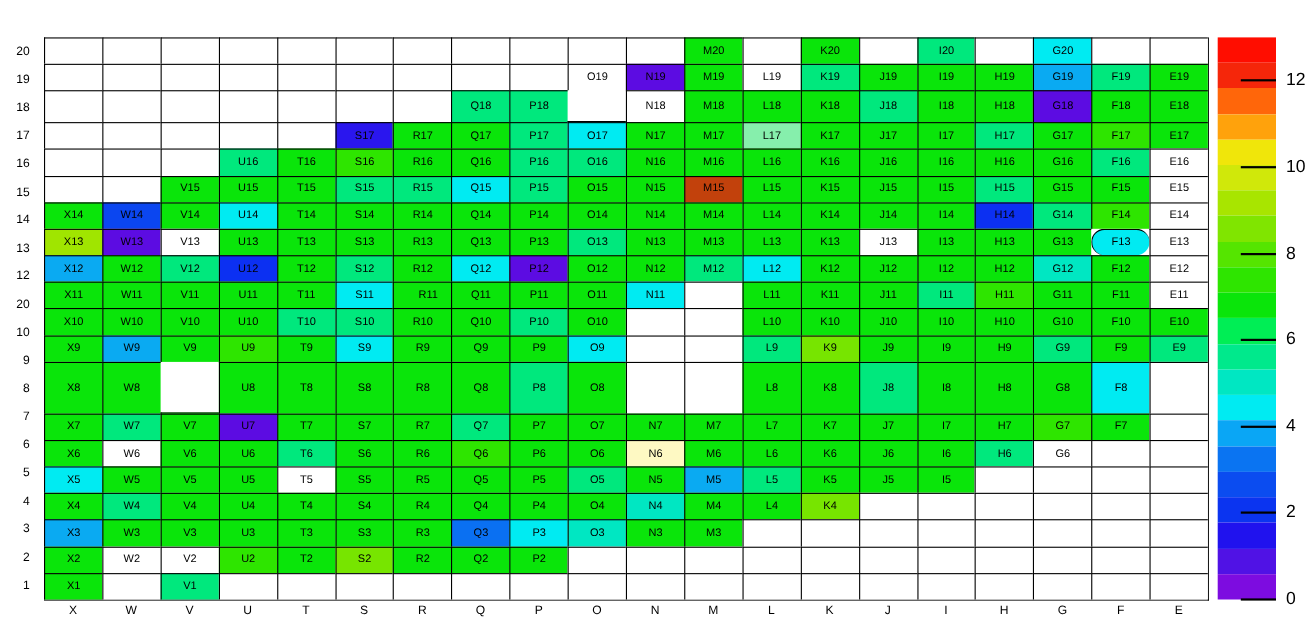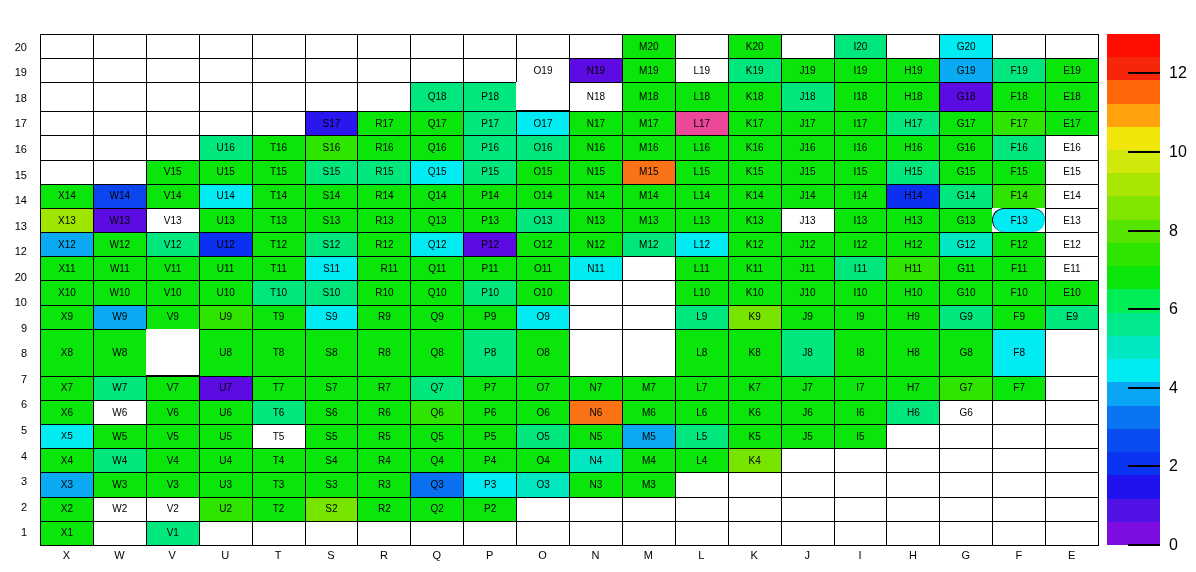--- a/index.html
+++ b/index.html
@@ -118,21 +118,21 @@
       <div class="cell"></div>
       <div class="cell"></div>
       <div class="cell"></div>
       <div class="cell" style="background: rgb(42, 22, 238);">S17</div>
       <div class="cell" style="background: rgb(10, 229, 10);">R17</div>
       <div class="cell" style="background: rgb(10, 229, 10);">Q17</div>
       <div class="cell" style="background: rgb(0, 232, 125);">P17</div>
       <div class="cell" style="background: rgb(0, 235, 242);">O17</div>
       <div class="cell" style="background: rgb(10, 229, 10);">N17</div>
       <div class="cell" style="background: rgb(10, 229, 10);">M17</div>
-      <div class="cell" style="background: #ec4899;">L17</div>
+      <div class="cell" style="background: #86efac;">L17</div>
       <div class="cell" style="background: rgb(10, 229, 10);">K17</div>
       <div class="cell" style="background: rgb(10, 229, 10);">J17</div>
       <div class="cell" style="background: rgb(10, 229, 10);">I17</div>
       <div class="cell" style="background: rgb(0, 232, 125);">H17</div>
       <div class="cell" style="background: rgb(10, 229, 10);">G17</div>
       <div class="cell" style="background: rgb(46, 229, 0);">F17</div>
       <div class="cell" style="background: rgb(10, 229, 10);">E17</div>
       <div class="cell"></div>
       <div class="cell"></div>
       <div class="cell"></div>
@@ -157,21 +157,21 @@
       <div class="cell"></div>
       <div class="cell" style="background: rgb(10, 229, 10);">V15</div>
       <div class="cell" style="background: rgb(10, 229, 10);">U15</div>
       <div class="cell" style="background: rgb(10, 229, 10);">T15</div>
       <div class="cell" style="background: rgb(0, 232, 125);">S15</div>
       <div class="cell" style="background: rgb(0, 232, 125);">R15</div>
       <div class="cell" style="background: rgb(0, 235, 242);">Q15</div>
       <div class="cell" style="background: rgb(0, 232, 125);">P15</div>
       <div class="cell" style="background: rgb(10, 229, 10);">O15</div>
       <div class="cell" style="background: rgb(10, 229, 10);">N15</div>
-      <div class="cell" style="background: #f97316; text-align: center;">M15</div>
+      <div class="cell" style="background: #c2410c; text-align: center;">M15</div>
       <div class="cell" style="background: rgb(10, 229, 10);">L15</div>
       <div class="cell" style="background: rgb(10, 229, 10);">K15</div>
       <div class="cell" style="background: rgb(10, 229, 10);">J15</div>
       <div class="cell" style="background: rgb(10, 229, 10);">I15</div>
       <div class="cell" style="background: rgb(0, 232, 125);">H15</div>
       <div class="cell" style="background: rgb(10, 229, 10);">G15</div>
       <div class="cell" style="background: rgb(10, 229, 10);">F15</div>
       <div class="cell" style="background: rgb(255, 255, 255);">E15</div>
       <div class="cell" style="background: rgb(10, 229, 10);">X14</div>
       <div class="cell" style="background: rgb(11, 70, 240);">W14</div>
@@ -336,31 +336,31 @@
       <div class="cell" style="background: rgb(10, 229, 10);">X6</div>
       <div class="cell" style="background: rgb(255, 255, 255);">W6</div>
       <div class="cell" style="background: rgb(10, 229, 10);">V6</div>
       <div class="cell" style="background: rgb(10, 229, 10);">U6</div>
       <div class="cell" style="background: rgb(0, 232, 125);">T6</div>
       <div class="cell" style="background: rgb(10, 229, 10);">S6</div>
       <div class="cell" style="background: rgb(10, 229, 10);">R6</div>
       <div class="cell" style="background: rgb(46, 229, 0);">Q6</div>
       <div class="cell" style="background: rgb(10, 229, 10);">P6</div>
       <div class="cell" style="background: rgb(10, 229, 10);">O6</div>
-      <div class="cell" style="background: #f97316;">N6</div>
+      <div class="cell" style="background: #fef9c3;">N6</div>
       <div class="cell" style="background: rgb(10, 229, 10);">M6</div>
       <div class="cell" style="background: rgb(10, 229, 10);">L6</div>
       <div class="cell" style="background: rgb(10, 229, 10);">K6</div>
       <div class="cell" style="background: rgb(10, 229, 10);">J6</div>
       <div class="cell" style="background: rgb(10, 229, 10);">I6</div>
       <div class="cell" style="background: rgb(0, 232, 125);">H6</div>
       <div class="cell" style="background: rgb(255, 255, 255);">G6</div>
       <div class="cell"></div>
       <div class="cell"></div>
-      <div class="cell" style="background: rgb(0, 235, 242); font-family: Liberation Mono, monospace;">X5</div>
+      <div class="cell" style="background: rgb(0, 235, 242);">X5</div>
       <div class="cell" style="background: rgb(10, 229, 10);">W5</div>
       <div class="cell" style="background: rgb(10, 229, 10);">V5</div>
       <div class="cell" style="background: rgb(10, 229, 10);">U5</div>
       <div class="cell" style="background: rgb(255, 255, 255);">T5</div>
       <div class="cell" style="background: rgb(10, 229, 10);">S5</div>
       <div class="cell" style="background: rgb(10, 229, 10);">R5</div>
       <div class="cell" style="background: rgb(10, 229, 10);">Q5</div>
       <div class="cell" style="background: rgb(10, 229, 10);">P5</div>
       <div class="cell" style="background: rgb(0, 232, 125);">O5</div>
       <div class="cell" style="background: rgb(10, 229, 10);">N5</div>

